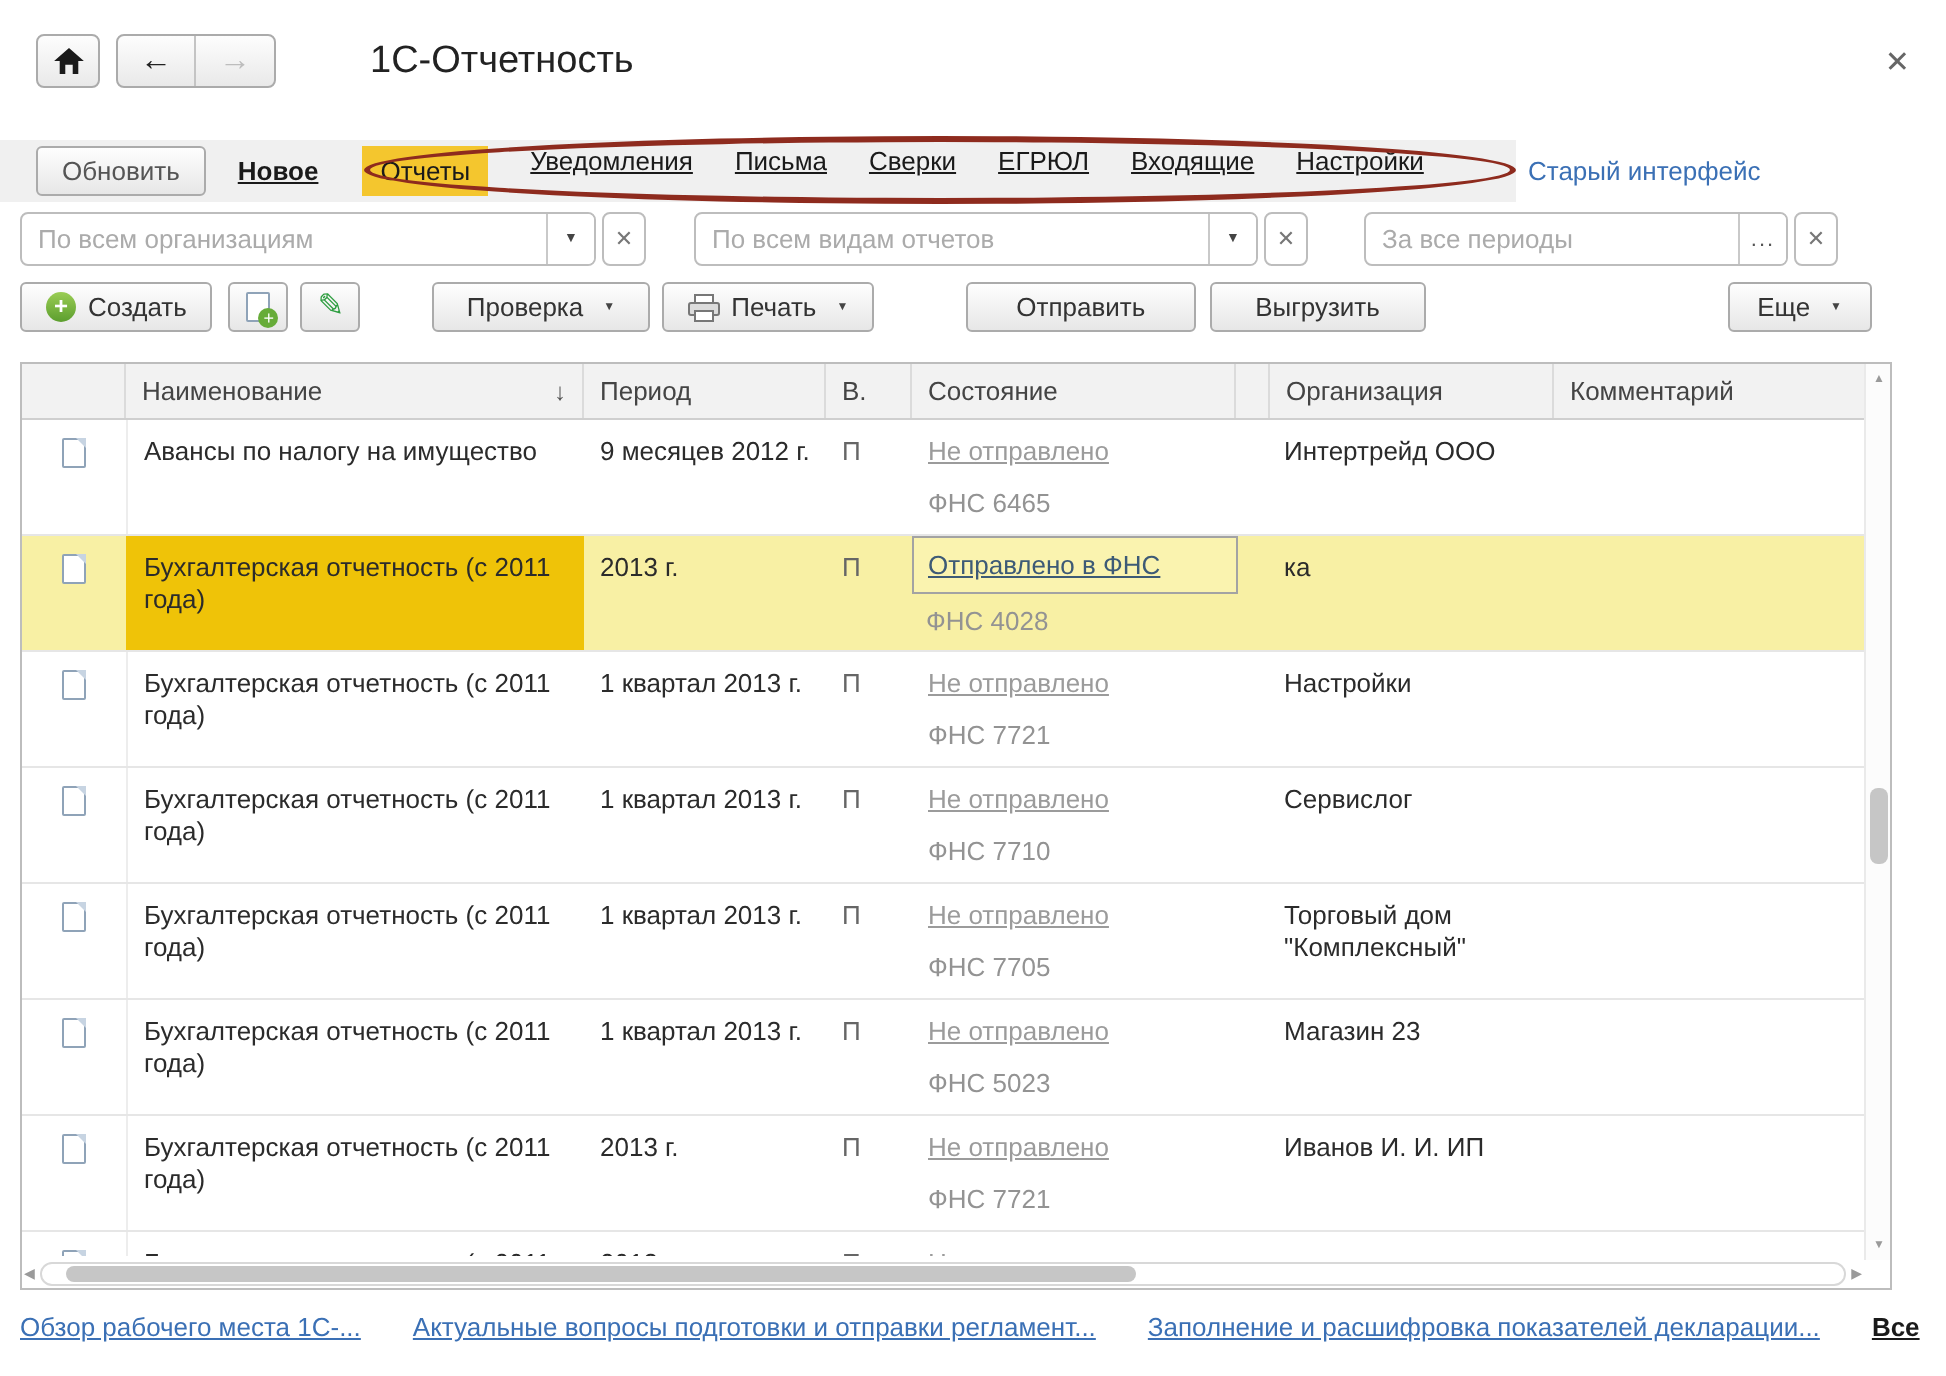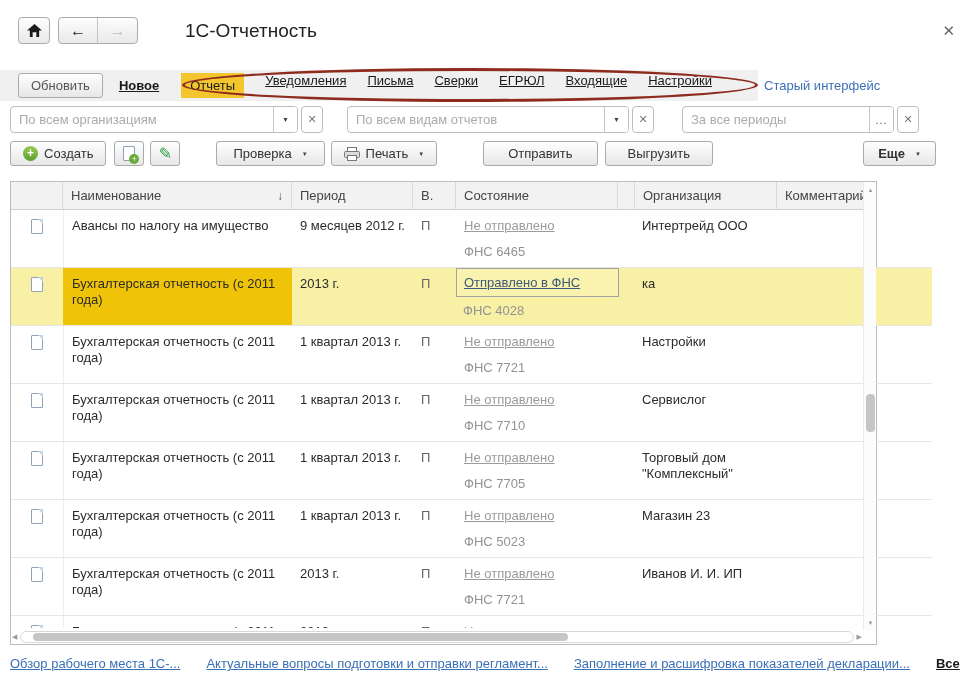--- a/index.html
+++ b/index.html
@@ -74,21 +74,21 @@
   }
   .iconbtn { width:30px; padding:0; justify-content:center; }
   .copyicon { position:relative; width:12px; height:15px; border:1px solid #8FA3B8; background:#fff; border-radius:1px; }
   .copyicon::after {
     content:"+"; position:absolute; right:-5px; bottom:-4px; width:10px; height:10px;
     background:#67AC39; border-radius:50%; color:#fff; font-size:9px; line-height:10px; text-align:center;
   }
   .pencil { color:#2E9E40; font-size:16px; line-height:14px; }
 
   
-  .table { top:181px; left:10px; width:867px; height:464px; border:1px solid #BDBDBD; background:#fff; }
+  .table { top:181px; left:10px; width:936px; height:464px; border:1px solid #BDBDBD; background:#fff; }
   .thead { display:flex; height:28px; background:#F2F2F2; border-bottom:1px solid #CFCFCF; color:#444; font-size:13px; }
   .th { display:flex; align-items:center; padding:0 8px; border-right:1px solid #DBDBDB; cursor:pointer; }
   .th:last-child { border-right:none; }
   .sortarrow { margin-left:auto; font-size:12px; color:#555; }
   .col-icon   { flex:0 0 52px; }
   .col-name   { flex:0 0 229px; }
   .col-period { flex:0 0 121px; }
   .col-v      { flex:0 0 43px; }
   .col-status { flex:0 0 162px; }
   .col-gap    { flex:0 0 13px; }
@@ -229,21 +229,21 @@
     </svg>
     <span>Печать</span>
     <span class="caret">▼</span>
   </div>
   <div class="btn" style="margin-left:46px; padding:0 24px;">
     <span>Отправить</span>
   </div>
   <div class="btn" style="margin-left:7px; padding:0 22px;">
     <span>Выгрузить</span>
   </div>
-  <div class="btn" style="margin-left:auto; padding:0 14px;font-weight:bold;">
+  <div class="btn" style="margin-left:auto; padding:0 14px;">
     <span>Еще</span>
     <span class="caret">▼</span>
   </div>
 </div>
 
 <div class="abs table">
   <div class="thead">
     <div class="th col-icon"></div>
     <div class="th col-name">
       <span>Наименование</span>

